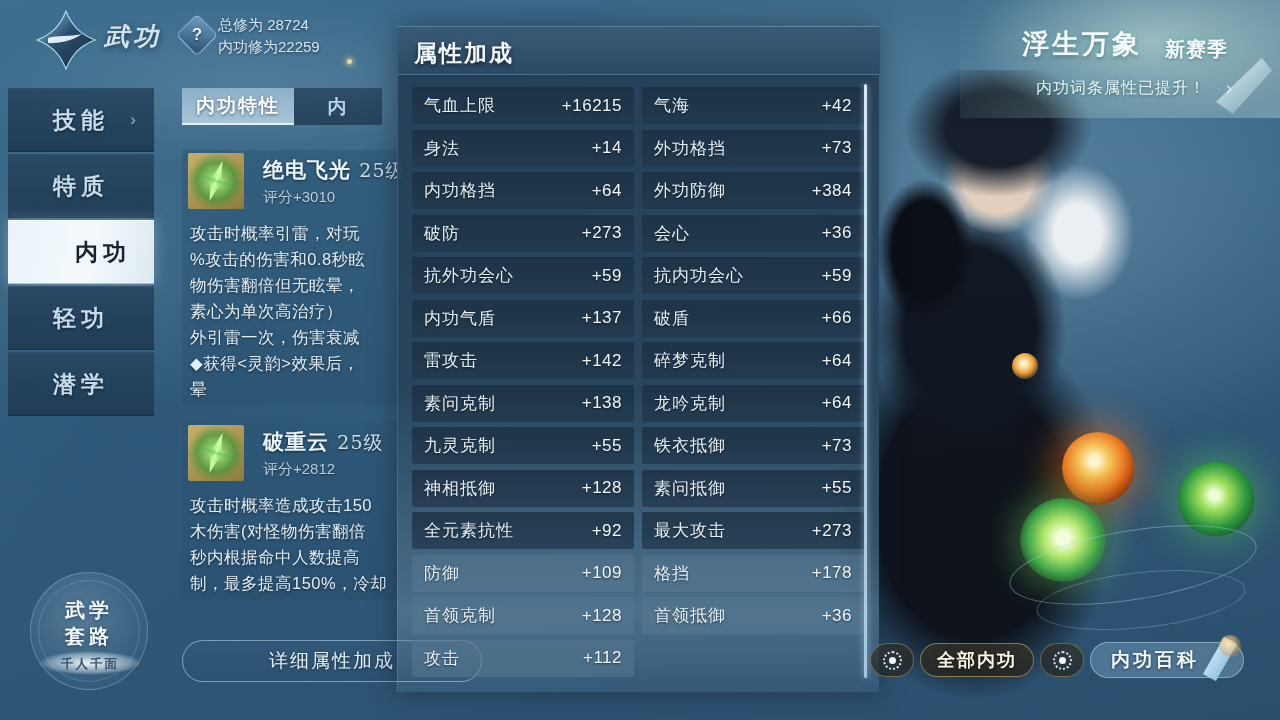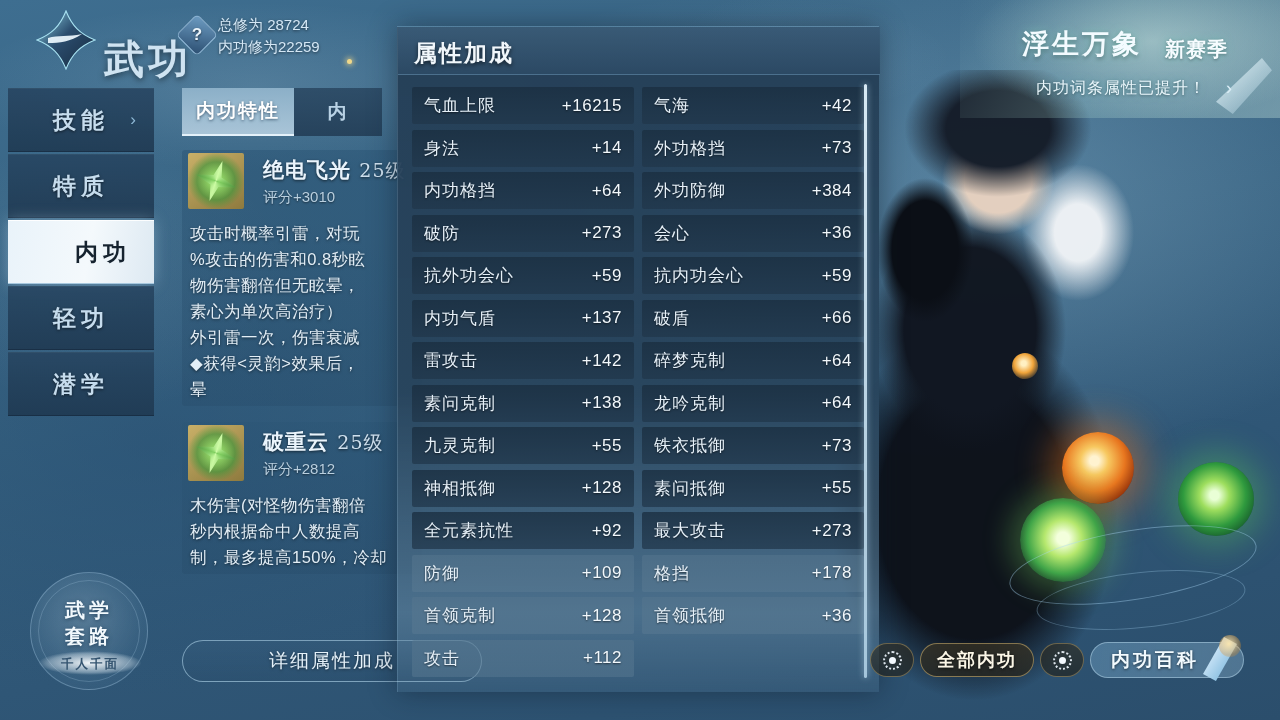--- a/index.html
+++ b/index.html
@@ -73,24 +73,24 @@
     border: 1.2px solid rgba(170,215,245,0.30);
     border-radius: 50%; transform: rotate(-6deg);
   }
 
   
   #topbar { position: absolute; left: 0; top: 0; width: 1280px; height: 78px; }
   #wugong-emblem {
     position: absolute; left: 36px; top: 10px; width: 60px; height: 60px;
   }
   #title-wugong {
-    position: absolute; left: 104px; top: 32px;
-    font-size: 40px; color: #cfe3f1; letter-spacing: 4px;
+    position: absolute; left: 104px; top: 20px;
+    font-size: 25px; color: #cfe3f1; letter-spacing: 4px;
     text-shadow: 0 2px 6px rgba(0,0,0,0.5);
-    font-family: "DejaVu Serif", "Liberation Serif", serif; font-weight: 700;
+    font-family: "DejaVu Serif", "Liberation Serif", serif; font-weight: 700; font-style: italic;
   }
   #help-icon {
     position: absolute; left: 182px; top: 20px; width: 30px; height: 30px;
   }
   #help-icon .diamond {
     position: absolute; inset: 0;
     background: linear-gradient(145deg, #6d9cc2, #2c4f72);
     transform: rotate(45deg); border-radius: 5px;
     border: 1px solid rgba(185,220,245,0.6);
   }
@@ -169,21 +169,21 @@
     border-bottom: 1px solid rgba(160,195,220,0.9);
     box-shadow: 0 0 14px rgba(200,230,250,0.35);
     padding-left: 44px;
   }
   .side-item.active .lbl { color: #16232f; text-shadow: none; }
 
   
   #skillcol { position: absolute; left: 182px; top: 88px; width: 240px; }
   #tabs { display: flex; height: 48px; }
   .tab {
-    height: 48px; display: flex; align-items: center; justify-content: center;
+    height: 37px; display: flex; align-items: center; justify-content: center;
     padding: 0 14px; min-width: 88px;
     font-family: "DejaVu Serif", "Liberation Serif", serif; font-weight: 700;
     font-size: 19px; letter-spacing: 2px;
     white-space: nowrap; overflow: hidden;
   }
   .tab.active {
     background: linear-gradient(180deg, rgba(150,185,208,0.85), rgba(186,211,228,0.85));
     color: #ffffff; text-shadow: 0 1px 3px rgba(30,55,80,.7);
     border-bottom: 2px solid #e4f1fa;
   }
@@ -465,20 +465,21 @@
       <div class="skill-icon"></div>
       <div class="skill-titleblock">
         <div class="skill-name">
           <span>破重云</span>
           <span class="lv">25级</span>
         </div>
         <div class="skill-score">评分+2812</div>
       </div>
     </div>
     <div class="skill-desc">
+      <div>攻击时概率造成攻击150</div>
       <div>木伤害(对怪物伤害翻倍</div>
       <div>秒内根据命中人数提高</div>
       <div>制，最多提高150%，冷却</div>
     </div>
   </div>
 
   <div id="detail-btn">详细属性加成</div>
 </div>
 
 <div id="attr-panel">

